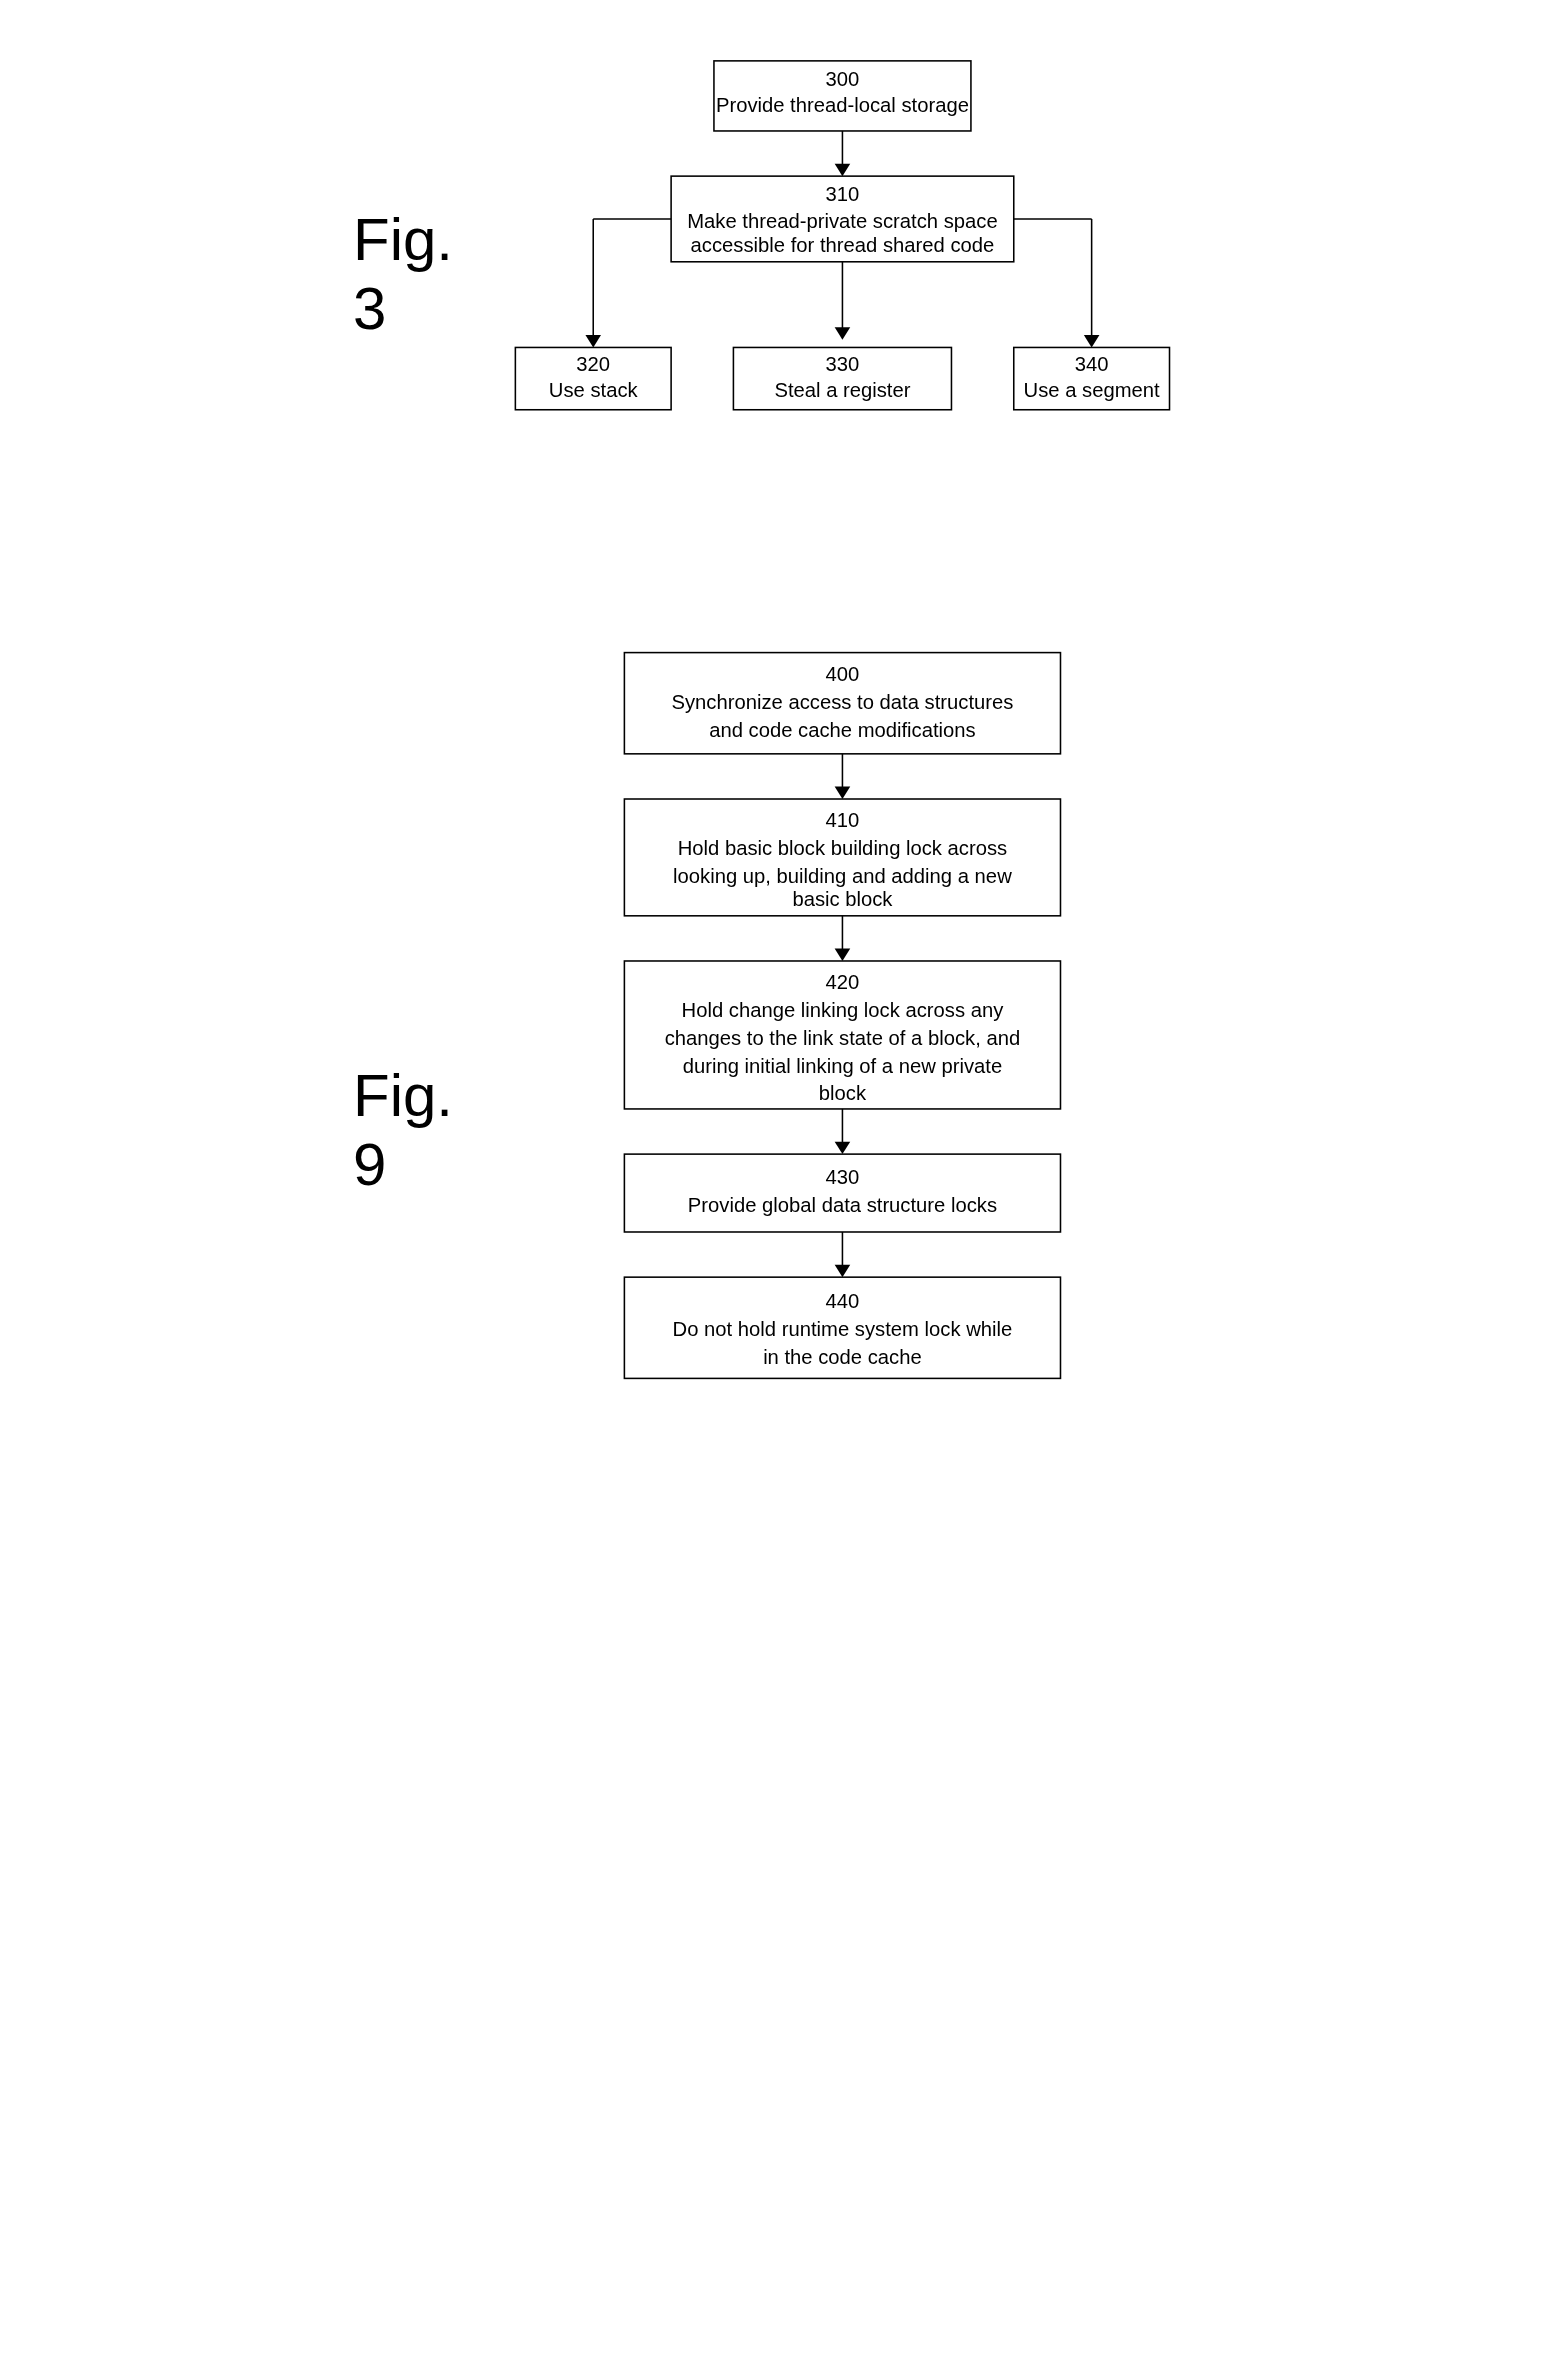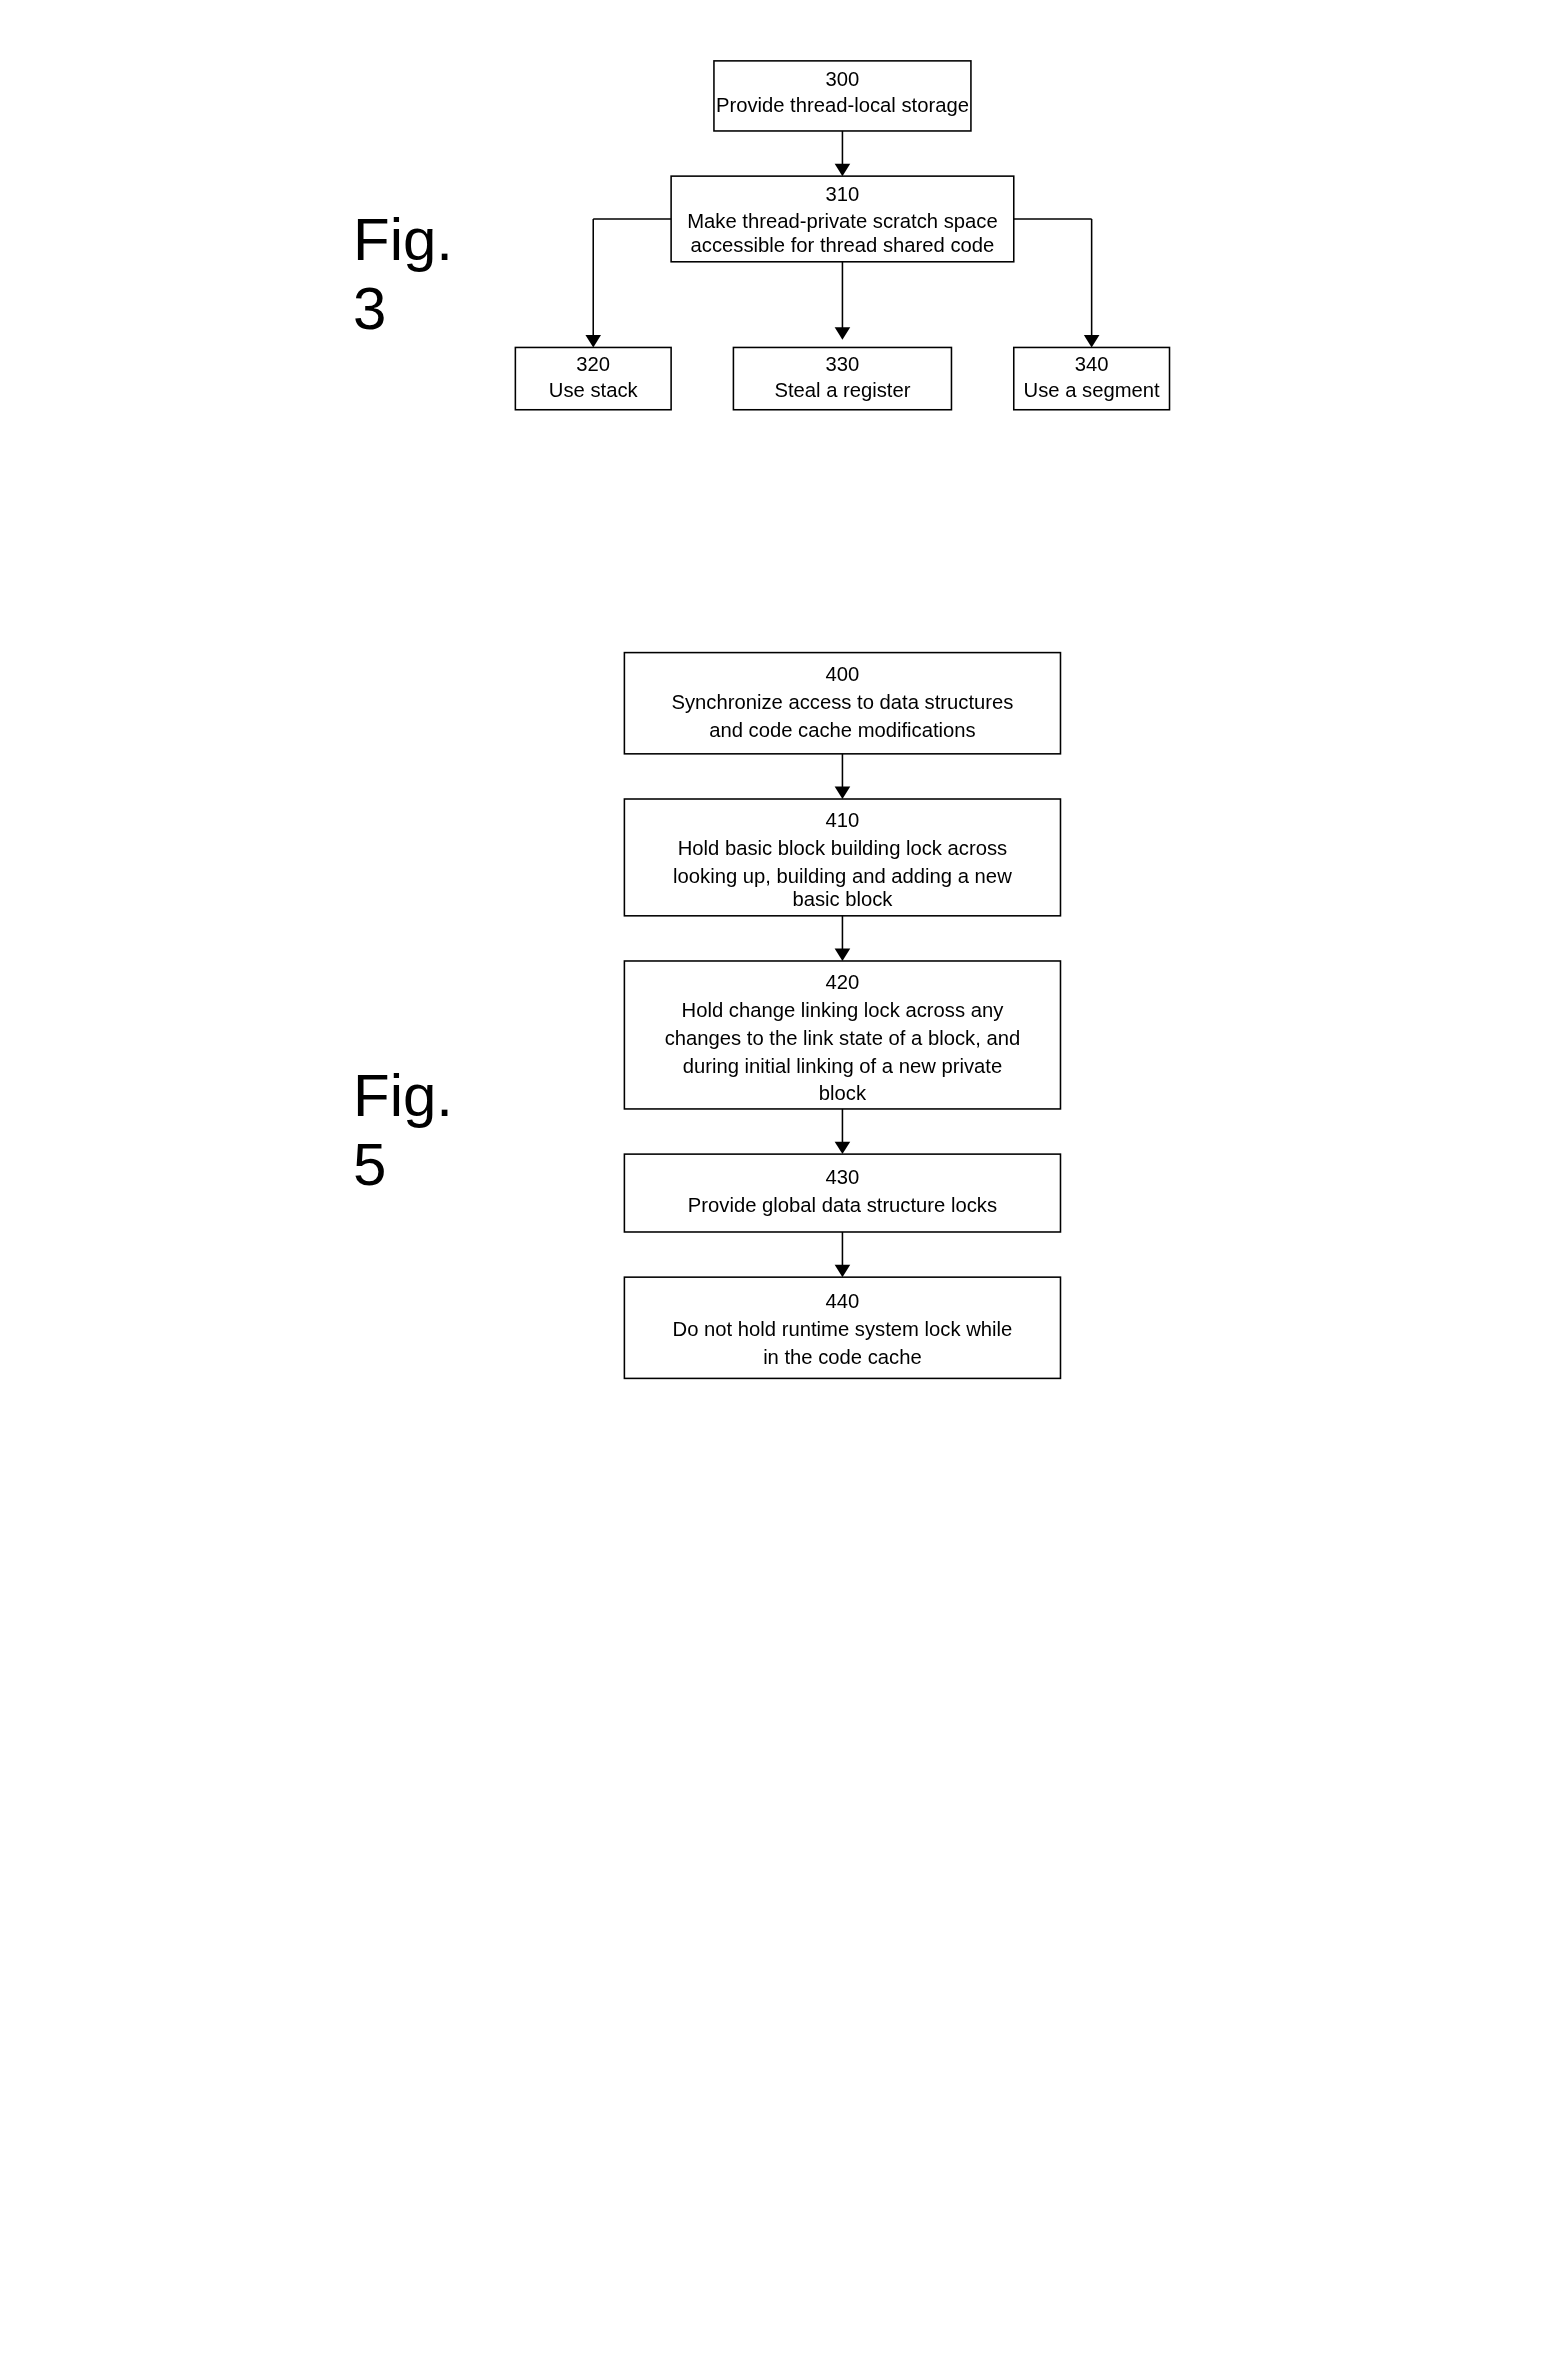--- a/index.html
+++ b/index.html
@@ -69,21 +69,21 @@
     <text x="450" y="442" text-anchor="middle" font-size="26">Steal a register</text>
 
     <rect x="670" y="378" width="200" height="80" fill="white" stroke="black" stroke-width="2"></rect>
     <text x="770" y="408" text-anchor="middle" font-size="26">340</text>
     <text x="770" y="442" text-anchor="middle" font-size="26">Use a segment</text>
 
   </svg>
 </div>
 
 <div class="figure-section">
-  <h1 class="figure-title">Fig. 5</h1>
+  <h1 class="figure-title">Fig. 9</h1>
 
   <svg width="756" height="1092" viewBox="0 0 900 1300" style="font-family: Arial, sans-serif;">
 
     <rect x="170" y="10" width="560" height="130" fill="white" stroke="black" stroke-width="2"></rect>
     <text x="450" y="46" text-anchor="middle" font-size="26">400</text>
     <text x="450" y="82" text-anchor="middle" font-size="26">Synchronize access to data structures</text>
     <text x="450" y="118" text-anchor="middle" font-size="26">and code cache modifications</text>
 
     <line x1="450" y1="140" x2="450" y2="188" stroke="black" stroke-width="2"></line>
     <polygon points="440,182 460,182 450,198" fill="black"></polygon>

